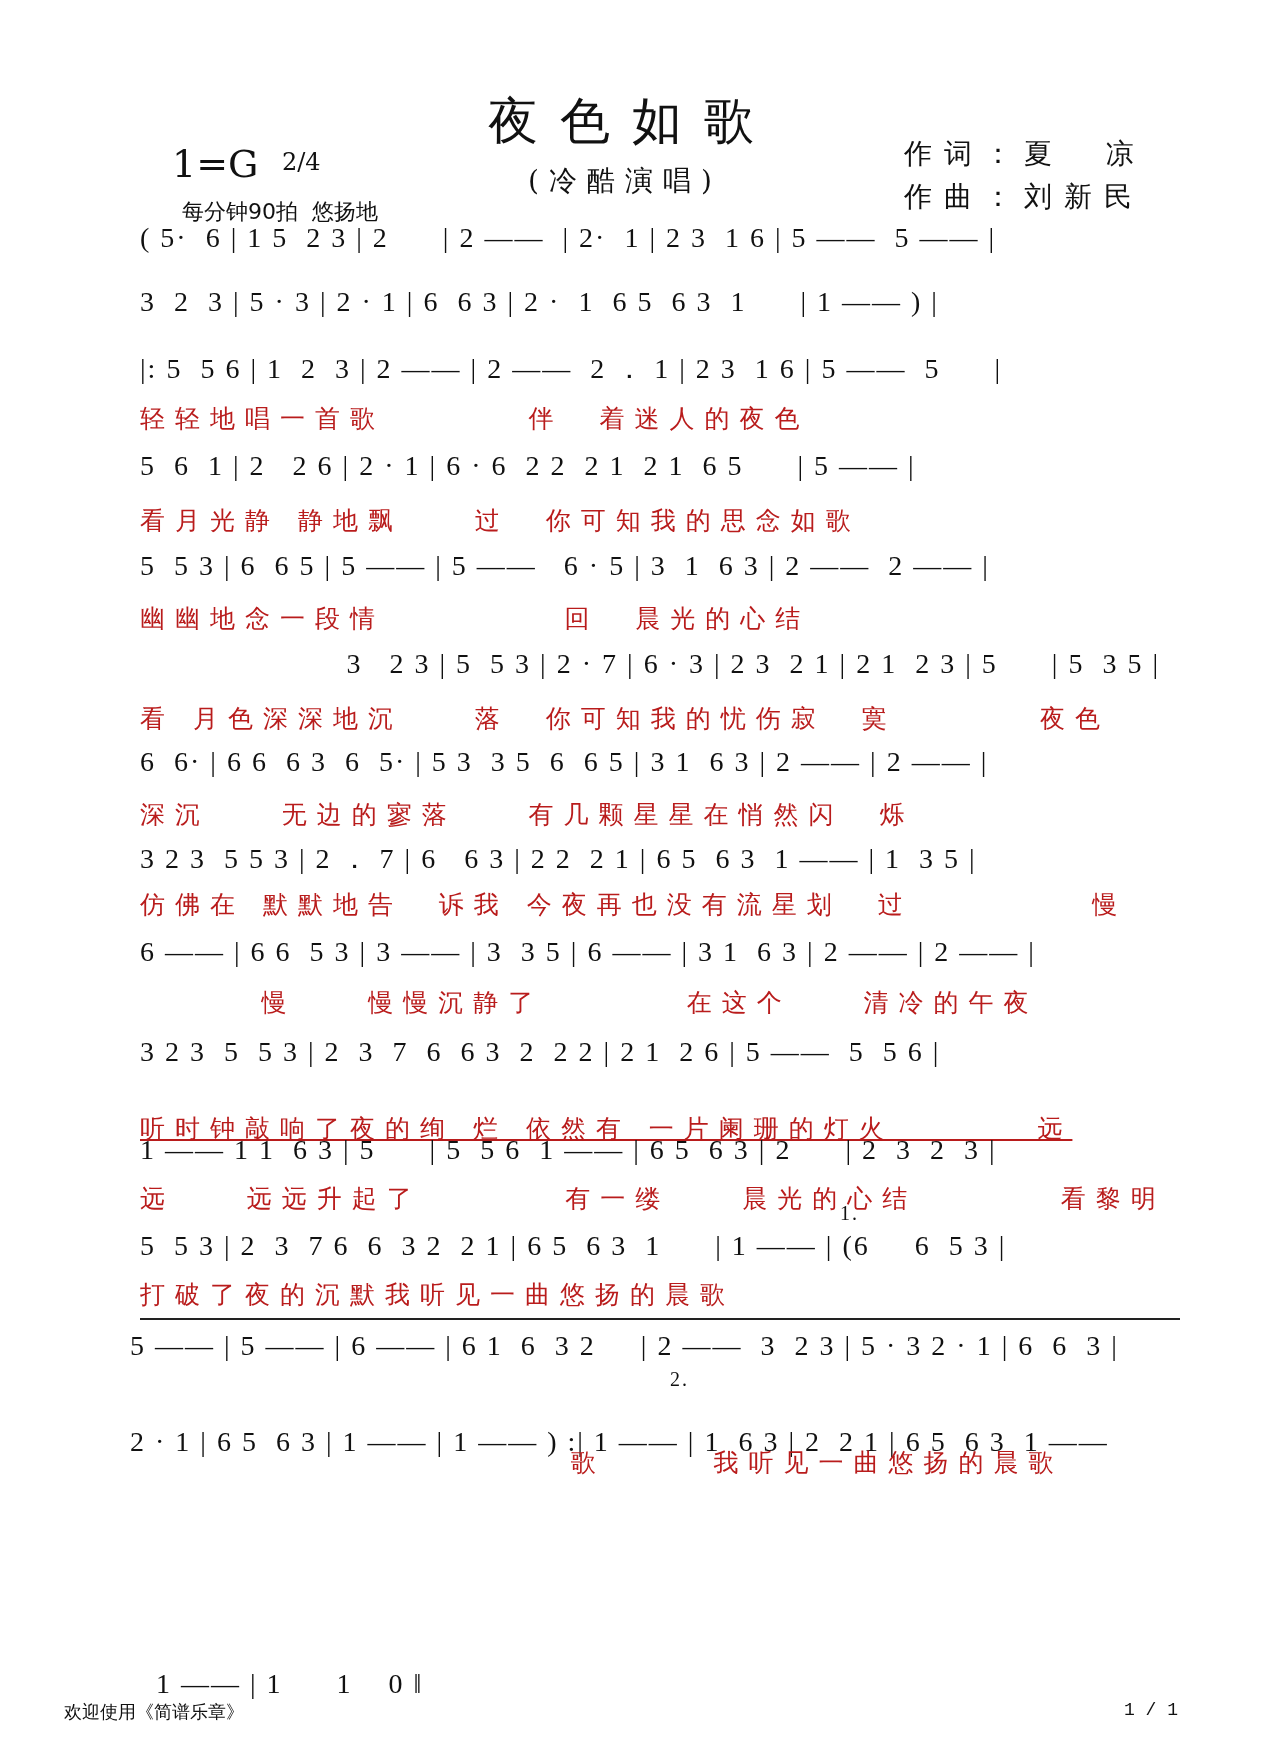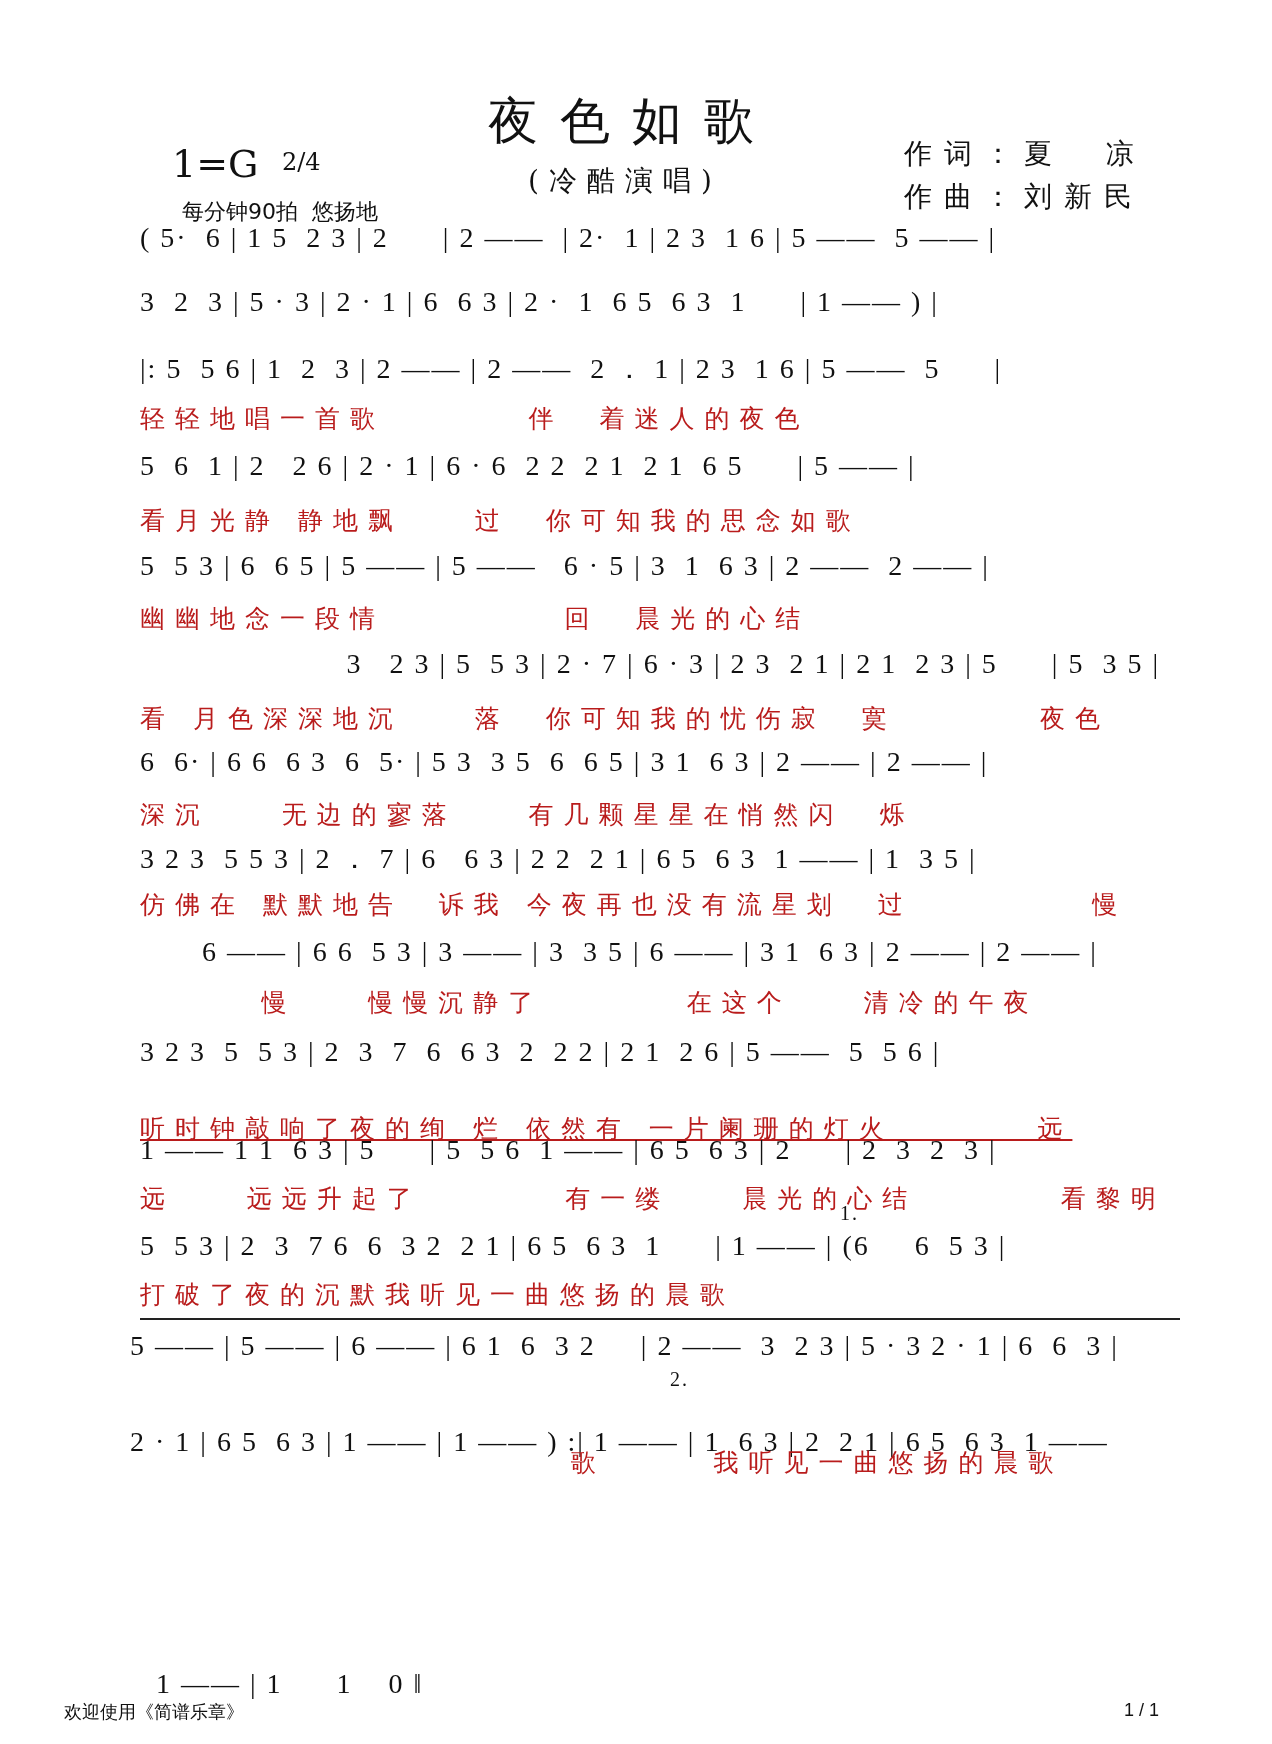--- a/index.html
+++ b/index.html
@@ -22,21 +22,21 @@
     position: absolute; left: 0; width: 1020px; white-space: pre;
     font-family: "Liberation Serif", "DejaVu Serif", serif; font-size: 28px;
     letter-spacing: 2px;
   }
   .notes { font-family: "Liberation Serif", serif; }
   .lyric {
     font-family: "DejaVu Sans", sans-serif; font-size: 25px; letter-spacing: 10px; color: #b91c1c;
   }
   .rule { position: absolute; left: 140px; width: 1040px; height: 2px; background: #222; }
   .footer-left { left: 64px; top: 1700px; font-size: 18px; font-family: "DejaVu Sans", sans-serif; }
-  .footer-right { left: 1124px; top: 1700px; font-size: 18px; font-family: Liberation Sans, sans-serif; }
+  .footer-right { left: 1124px; top: 1700px; font-size: 18px; font-family: Liberation Mono, monospace; }
 </style>
 </head>
 <body>
 
 <div class="abs title">夜色如歌</div>
 <div class="abs subtitle">(冷酷演唱)</div>
 <div class="abs key">1=G</div>
 <div class="abs meter">2/4</div>
 <div class="abs tempo">每分钟90拍  悠扬地</div>
 <div class="abs credit lyr">作词：夏  凉</div>
@@ -58,21 +58,21 @@
 
   <div class="row notes" style="top:648px;text-align:right;">3   2 3 | 5  5 3 | 2 · 7 | 6 · 3 | 2 3  2 1 | 2 1  2 3 | 5      | 5  3 5 |</div>
   <div class="row lyric" style="top:702px;">看 月色深深地沉    落  你可知我的忧伤寂  寞        夜色</div>
 
   <div class="row notes" style="top:746px;">6  6· | 6 6  6 3  6  5· | 5 3  3 5  6  6 5 | 3 1  6 3 | 2 —— | 2 —— |</div>
   <div class="row lyric" style="top:798px;">深沉    无边的寥落    有几颗星星在悄然闪  烁</div>
 
   <div class="row notes" style="top:840px;">3 2 3  5 5 3 | 2 ． 7 | 6   6 3 | 2 2  2 1 | 6 5  6 3  1 —— | 1  3 5 |</div>
   <div class="row lyric" style="top:888px;">仿佛在 默默地告  诉我 今夜再也没有流星划  过          慢</div>
 
-  <div class="row notes" style="top:936px;text-align:center;">6 —— | 6 6  5 3 | 3 —— | 3  3 5 | 6 —— | 3 1  6 3 | 2 —— | 2 —— |</div>
+  <div class="row notes" style="top:936px;">6 —— | 6 6  5 3 | 3 —— | 3  3 5 | 6 —— | 3 1  6 3 | 2 —— | 2 —— |</div>
   <div class="row lyric" style="top:986px;text-align:center;">慢    慢慢沉静了        在这个    清冷的午夜</div>
 
   <div class="row notes" style="top:1036px;">3 2 3  5  5 3 | 2  3  7  6  6 3  2  2 2 | 2 1  2 6 | 5 ——  5  5 6 |</div>
   <div class="row lyric" style="top:1112px;text-decoration:underline;">听时钟敲响了夜的绚 烂 依然有 一片阑珊的灯火        远</div>
 
   <div class="row notes" style="top:1134px;">1 —— 1 1  6 3 | 5      | 5  5 6  1 —— | 6 5  6 3 | 2      | 2  3  2  3 |</div>
   <div class="row lyric" style="top:1182px;">远    远远升起了        有一缕    晨光的心结        看黎明</div>
 
   <div class="row" style="top:1202px; left:700px; width:120px; font-size:20px;">1.</div>
   <div class="row notes" style="top:1230px;">5  5 3 | 2  3  7 6  6  3 2  2 1 | 6 5  6 3  1      | 1 —— | (6     6  5 3 |</div>

